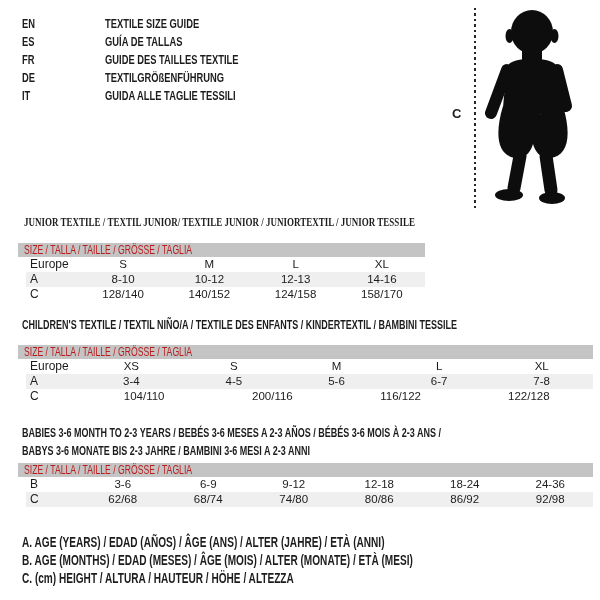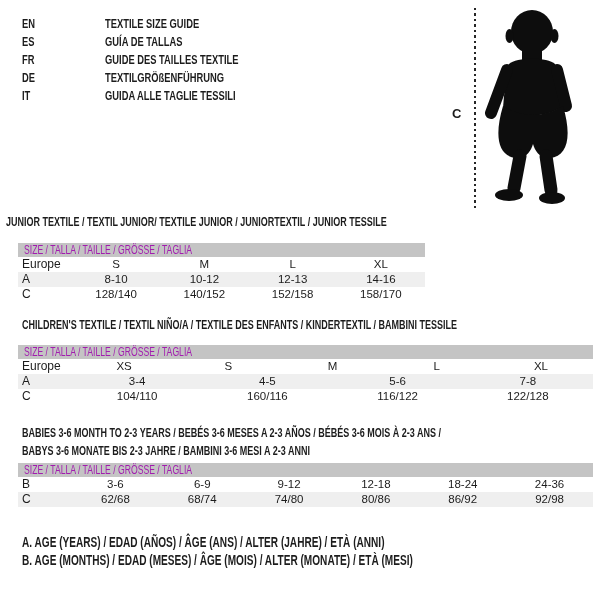--- a/index.html
+++ b/index.html
@@ -27,24 +27,24 @@
   .lang-code { width:36px; }
 
   
   .sec-title { font-weight:bold; font-size:12.5px; line-height:18px; }
 
   
   .size-table { position:absolute; }
   .size-bar {
     height:14px; line-height:14px;
     background:var(--bar,#c4c4c4);
-    font-size:12px; color:#a21caf;
+    font-size:12px; color:#b91c1c;
     padding-left:6px;
   }
-  .trow { display:flex; height:15px; line-height:15px; font-size:11.5px; }
+  .trow { display:flex; height:15px; line-height:15px; font-size:11.5px;margin-left:8px; }
   .trow.shaded { background:var(--shade,#efefef); }
   .tlabel { width:54px; padding-left:4px; font-size:12px; }
   .tcell { flex:1; text-align:center; }
 
   
   .footnotes { left:22px; top:533px; }
   .footnote { font-weight:bold; font-size:14px; line-height:18px; }
 
   
   .height-line {
@@ -92,21 +92,21 @@
     <path d="M25,62 L9,105" stroke="#0d0d0d" stroke-width="12" stroke-linecap="round"></path>
     <path d="M75,62 L84,98" stroke="#0d0d0d" stroke-width="12" stroke-linecap="round"></path>
     <path d="M21,98 C12,128 16,148 34,150 C44,151 49,143 51,136 C53,143 58,151 68,150 C86,148 90,128 81,98 C60,110 40,110 21,98 Z"></path>
     <path d="M38,148 L32,180" stroke="#0d0d0d" stroke-width="13" stroke-linecap="round"></path>
     <path d="M64,148 L69,182" stroke="#0d0d0d" stroke-width="13" stroke-linecap="round"></path>
     <ellipse cx="27" cy="187" rx="14" ry="6"></ellipse>
     <ellipse cx="70" cy="190" rx="13" ry="6"></ellipse>
   </g>
 </svg>
 
-<div class="abs sec-title" style="left:6px; top:213px;">
+<div class="abs sec-title" style="left:24px; top:213px;font-family:Liberation Serif, serif;">
   <span class="cond">JUNIOR TEXTILE / TEXTIL JUNIOR/ TEXTILE JUNIOR / JUNIORTEXTIL / JUNIOR TESSILE</span>
 </div>
 <div class="size-table" style="left:18px; top:243px; width:407px;">
   <div class="size-bar">
     <span class="cond">SIZE / TALLA / TAILLE / GRÖSSE / TAGLIA</span>
   </div>
   <div class="trow">
     <span class="tlabel">Europe</span>
     <span class="tcell">S</span>
     <span class="tcell">M</span>
@@ -117,21 +117,21 @@
     <span class="tlabel">A</span>
     <span class="tcell">8-10</span>
     <span class="tcell">10-12</span>
     <span class="tcell">12-13</span>
     <span class="tcell">14-16</span>
   </div>
   <div class="trow">
     <span class="tlabel">C</span>
     <span class="tcell">128/140</span>
     <span class="tcell">140/152</span>
-    <span class="tcell">152/158</span>
+    <span class="tcell">124/158</span>
     <span class="tcell">158/170</span>
   </div>
 </div>
 
 <div class="abs sec-title" style="left:22px; top:316px;">
   <span class="cond">CHILDREN'S TEXTILE / TEXTIL NIÑO/A / TEXTILE DES ENFANTS / KINDERTEXTIL / BAMBINI TESSILE</span>
 </div>
 <div class="size-table" style="left:18px; top:345px; width:575px;">
   <div class="size-bar">
     <span class="cond">SIZE / TALLA / TAILLE / GRÖSSE / TAGLIA</span>
@@ -142,26 +142,27 @@
     <span class="tcell">S</span>
     <span class="tcell">M</span>
     <span class="tcell">L</span>
     <span class="tcell">XL</span>
   </div>
   <div class="trow shaded">
     <span class="tlabel">A</span>
     <span class="tcell">3-4</span>
     <span class="tcell">4-5</span>
     <span class="tcell">5-6</span>
+    <span class="tcell">6-7</span>
     <span class="tcell">7-8</span>
   </div>
   <div class="trow">
     <span class="tlabel">C</span>
     <span class="tcell">104/110</span>
-    <span class="tcell">160/116</span>
+    <span class="tcell">200/116</span>
     <span class="tcell">116/122</span>
     <span class="tcell">122/128</span>
   </div>
 </div>
 
 <div class="abs sec-title" style="left:22px; top:424px;">
   <div><span class="cond">BABIES 3-6 MONTH TO 2-3 YEARS / BEBÉS 3-6 MESES A 2-3 AÑOS / BÉBÉS 3-6 MOIS À 2-3 ANS /</span></div>
   <div><span class="cond">BABYS 3-6 MONATE BIS 2-3 JAHRE / BAMBINI 3-6 MESI A 2-3 ANNI</span></div>
 </div>
 <div class="size-table" style="left:18px; top:463px; width:575px;">
@@ -184,13 +185,14 @@
     <span class="tcell">74/80</span>
     <span class="tcell">80/86</span>
     <span class="tcell">86/92</span>
     <span class="tcell">92/98</span>
   </div>
 </div>
 
 <div class="abs footnotes">
   <div class="footnote"><span class="cond">A. AGE (YEARS) / EDAD (AÑOS) / ÂGE (ANS) / ALTER (JAHRE) / ETÀ (ANNI)</span></div>
   <div class="footnote"><span class="cond">B. AGE (MONTHS) / EDAD (MESES) / ÂGE (MOIS) / ALTER (MONATE) / ETÀ (MESI)</span></div>
+  <div class="footnote"><span class="cond">C. (cm) HEIGHT / ALTURA / HAUTEUR / HÖHE / ALTEZZA</span></div>
 </div>
 
 </body></html>

